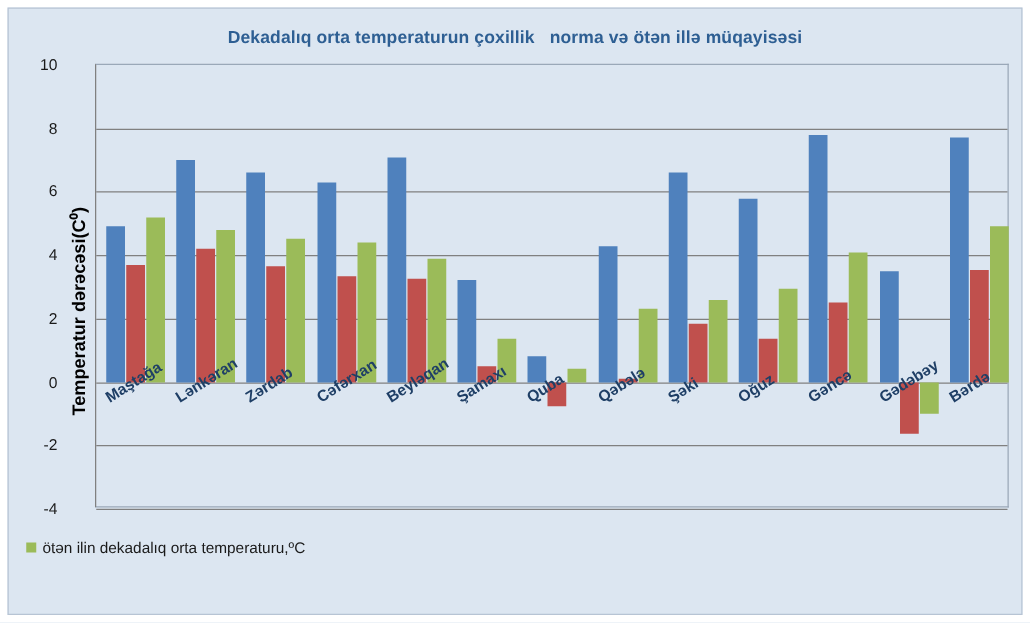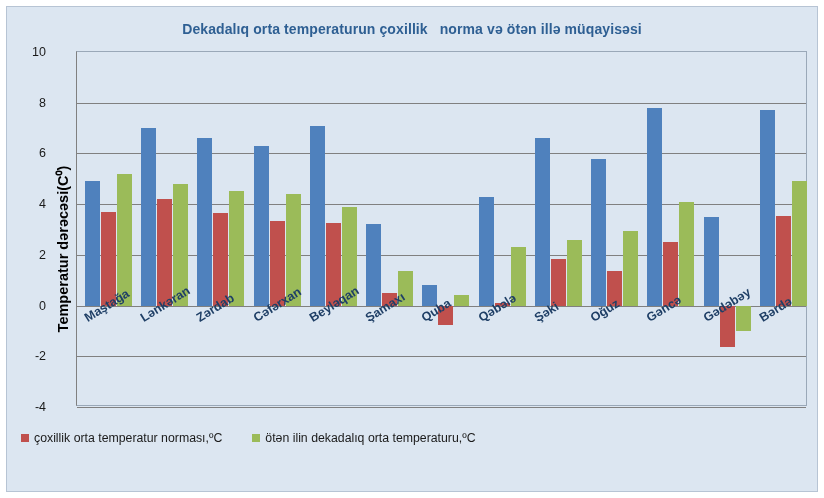--- a/index.html
+++ b/index.html
@@ -218,22 +218,18 @@
       <div class="catlabel" style="left: 468.615px; top: 305.571px;">Qəbələ</div>
       <div class="catlabel" style="left: 524.846px; top: 305.571px;">Şəki</div>
       <div class="catlabel" style="left: 581.077px; top: 305.571px;">Oğuz</div>
       <div class="catlabel" style="left: 637.308px; top: 305.571px;">Gəncə</div>
       <div class="catlabel" style="left: 693.538px; top: 305.571px;">Gədəbəy</div>
       <div class="catlabel" style="left: 749.769px; top: 305.571px;">Bərdə</div>
     </div>
 
   <div id="legend">
       <div class="legend-item">
-        <span class="legend-swatch" style="background: rgb(192, 80, 77);"></span>
-        <span>çoxillik orta temperatur norması,ºC</span>
-      </div>
-      <div class="legend-item">
         <span class="legend-swatch" style="background: rgb(155, 187, 89);"></span>
         <span>ötən ilin dekadalıq orta temperaturu,ºC</span>
       </div>
     </div>
 
 </div>
 
 </body></html>

